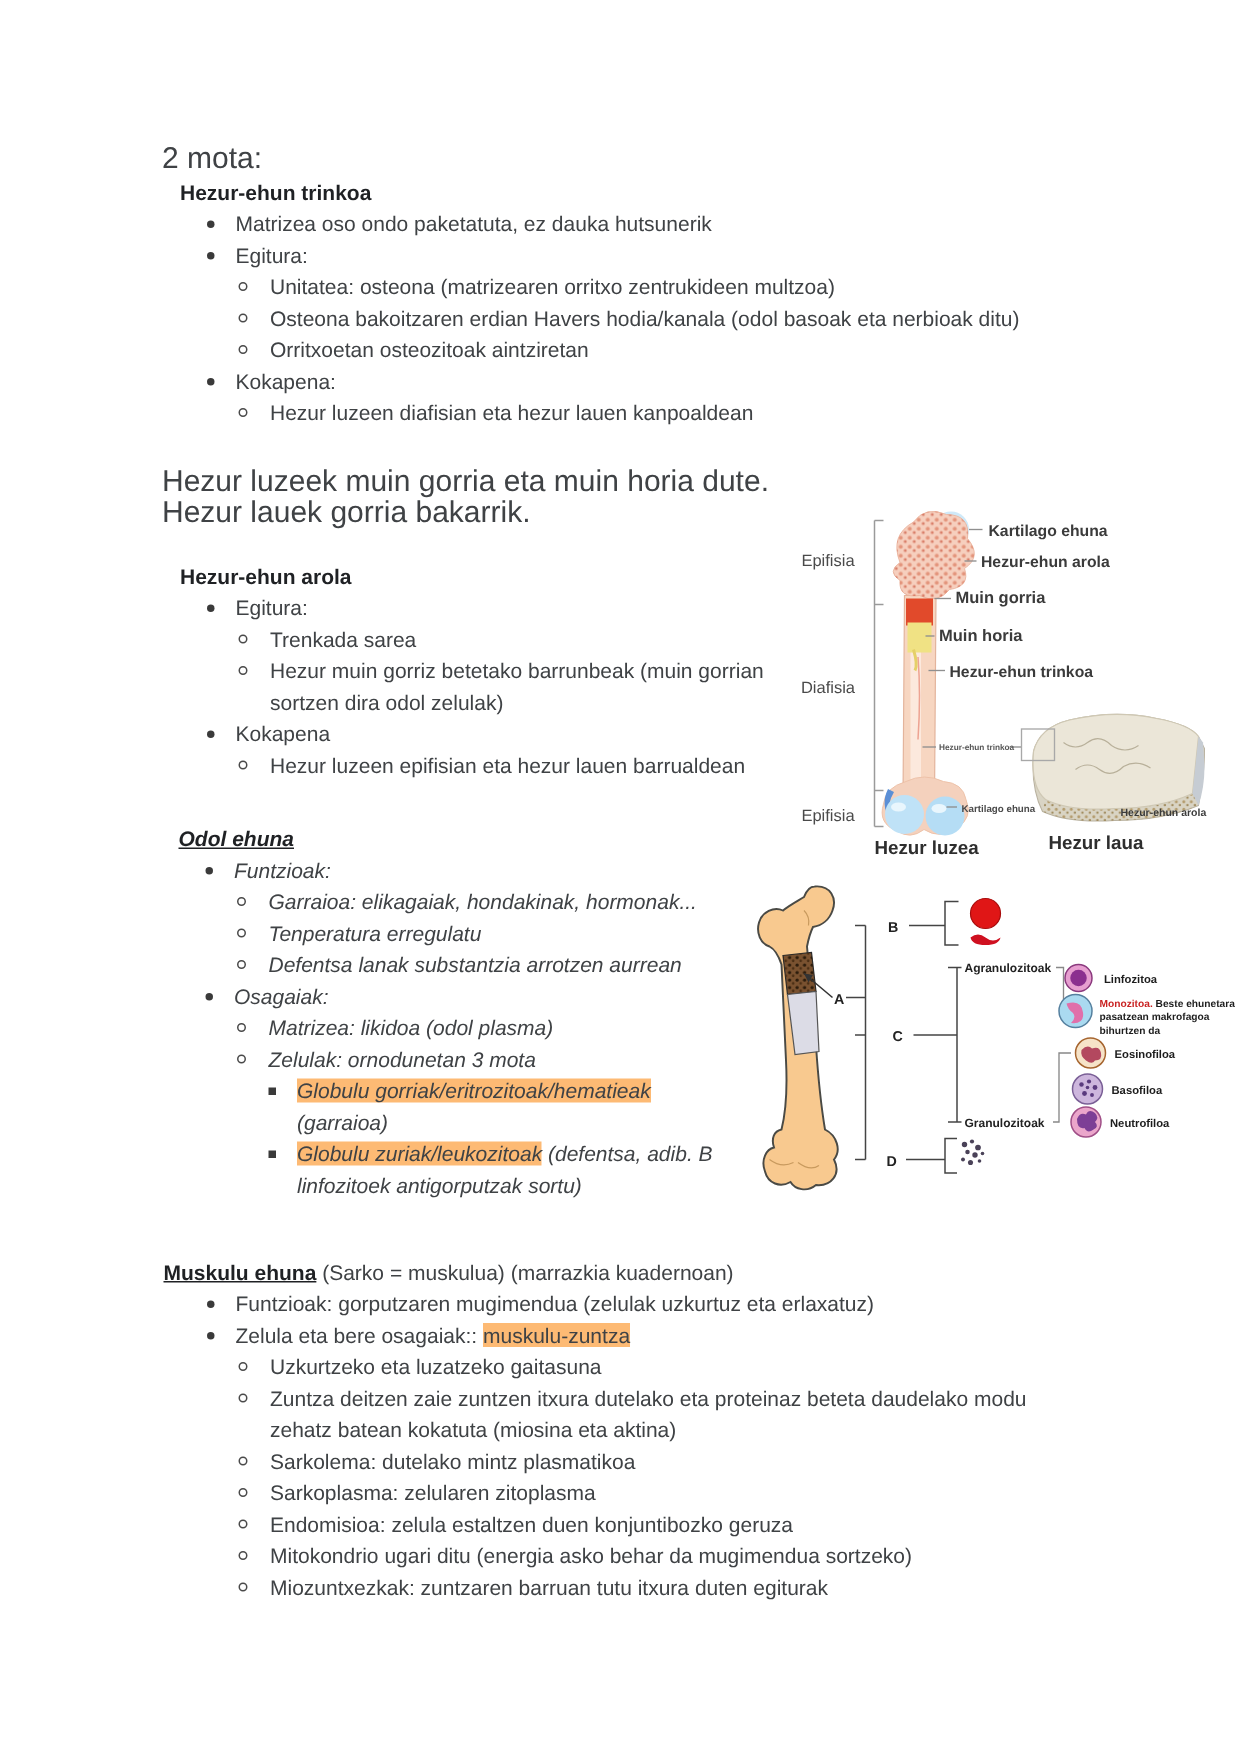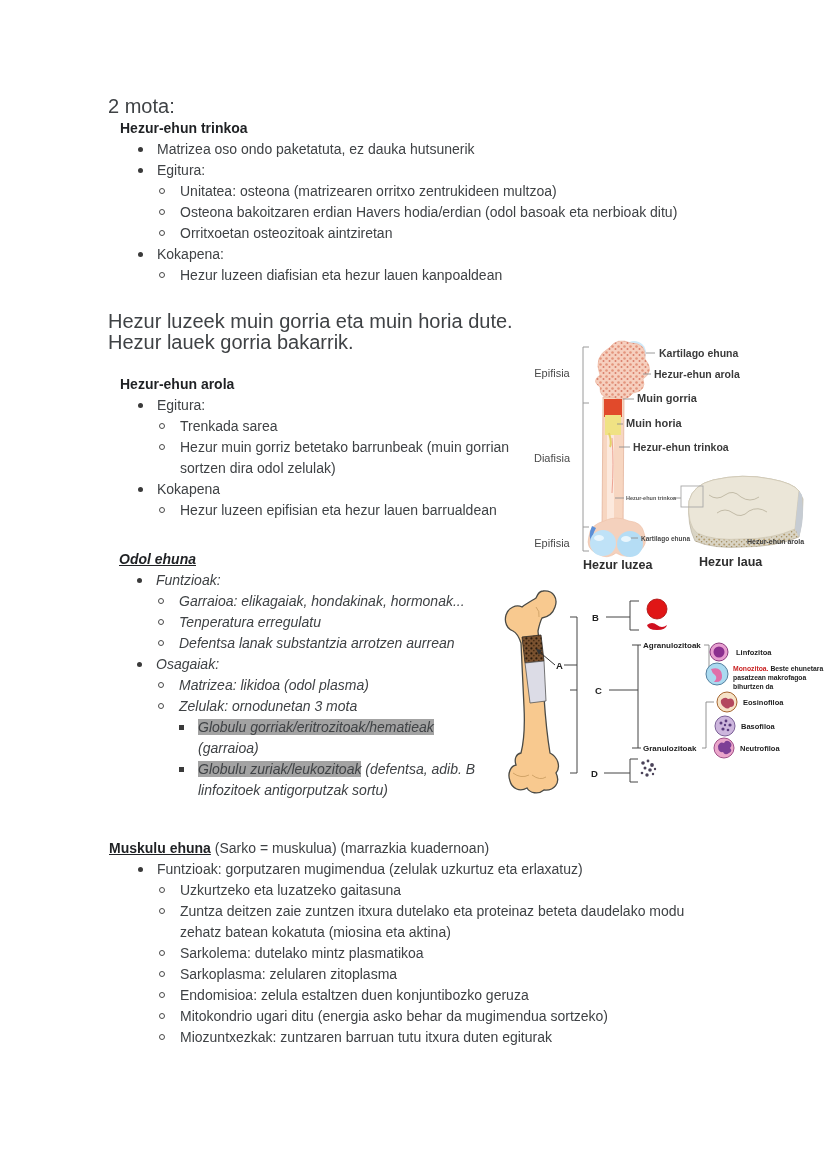--- a/index.html
+++ b/index.html
@@ -11,40 +11,40 @@
   .underlined{text-decoration:underline;}
   .h-suffix{font-weight:400;color:#3f4245;text-decoration:none;}
   ul.doc-list{list-style:none;margin:0;padding:0;}
   ul.doc-list li{position:relative;font-size:14px;line-height:21px;}
   .l1{padding-left:37px;}
   .l2{padding-left:60px;}
   .l3{padding-left:79px;max-width:286px;}
   .l1::before{content:"";position:absolute;left:18px;top:8px;width:5px;height:5px;border-radius:50%;background:#3a3a3a;}
   .l2::before{content:"";position:absolute;left:39px;top:7px;width:4px;height:4px;border:1.4px solid #4a4a4a;border-radius:50%;}
   .l3::before{content:"";position:absolute;left:60px;top:8px;width:5px;height:5px;background:#3a3a3a;}
-  .hl{background:#a3a3a3;}
+  .hl{background:#fdba74;}
   .note div{margin:0;}
   .sec-trinkoa ul{width:575px;}
   .sec-arola ul{width:390px;}
   .sec-odol ul{width:400px;}
   .sec-muskulu ul{width:590px;margin-left:11px;}
   svg text{font-family:"Liberation Sans",sans-serif;}
 </style>
 </head>
 <body>
 
 <div class="abs t" style="left:108px;top:96px;">2 mota:</div>
 
 <div class="abs sec-trinkoa" style="left:120px;top:118px;">
   <div class="doc-h">Hezur-ehun trinkoa</div>
   <ul class="doc-list">
     <li class="l1">Matrizea oso ondo paketatuta, ez dauka hutsunerik</li>
     <li class="l1">Egitura:</li>
     <li class="l2">Unitatea: osteona (matrizearen orritxo zentrukideen multzoa)</li>
-    <li class="l2">Osteona bakoitzaren erdian Havers hodia/erdian (odol basoak eta nerbioak ditu)</li>
+    <li class="l2">Osteona bakoitzaren erdian Havers hodia/kanala (odol basoak eta nerbioak ditu)</li>
     <li class="l2">Orritxoetan osteozitoak aintziretan</li>
     <li class="l1">Kokapena:</li>
     <li class="l2">Hezur luzeen diafisian eta hezur lauen kanpoaldean</li>
   </ul>
 </div>
 
 <div class="abs t note" style="left:108px;top:311px;">
   <div>Hezur luzeek muin gorria eta muin horia dute.</div>
   <div>Hezur lauek gorria bakarrik.</div>
 </div>
@@ -72,20 +72,21 @@
     <li class="l2">Zelulak: ornodunetan 3 mota</li>
     <li class="l3"><span class="hl">Globulu gorriak/eritrozitoak/hematieak</span><span> (garraioa)</span></li>
     <li class="l3"><span class="hl">Globulu zuriak/leukozitoak</span><span> (defentsa, adib. B linfozitoek antigorputzak sortu)</span></li>
   </ul>
 </div>
 
 <div class="abs sec-muskulu" style="left:109px;top:838px;">
   <div class="doc-h"><span class="underlined">Muskulu ehuna</span><span class="h-suffix"> (Sarko = muskulua) (marrazkia kuadernoan)</span></div>
   <ul class="doc-list">
     <li class="l1">Funtzioak: gorputzaren mugimendua (zelulak uzkurtuz eta erlaxatuz)</li>
+    <li class="l1"><span>Zelula eta bere osagaiak:: </span><span class="hl">muskulu-zuntza</span></li>
     <li class="l2">Uzkurtzeko eta luzatzeko gaitasuna</li>
     <li class="l2">Zuntza deitzen zaie zuntzen itxura dutelako eta proteinaz beteta daudelako modu zehatz batean kokatuta (miosina eta aktina)</li>
     <li class="l2">Sarkolema: dutelako mintz plasmatikoa</li>
     <li class="l2">Sarkoplasma: zelularen zitoplasma</li>
     <li class="l2">Endomisioa: zelula estaltzen duen konjuntibozko geruza</li>
     <li class="l2">Mitokondrio ugari ditu (energia asko behar da mugimendua sortzeko)</li>
     <li class="l2">Miozuntxezkak: zuntzaren barruan tutu itxura duten egiturak</li>
   </ul>
 </div>
 

